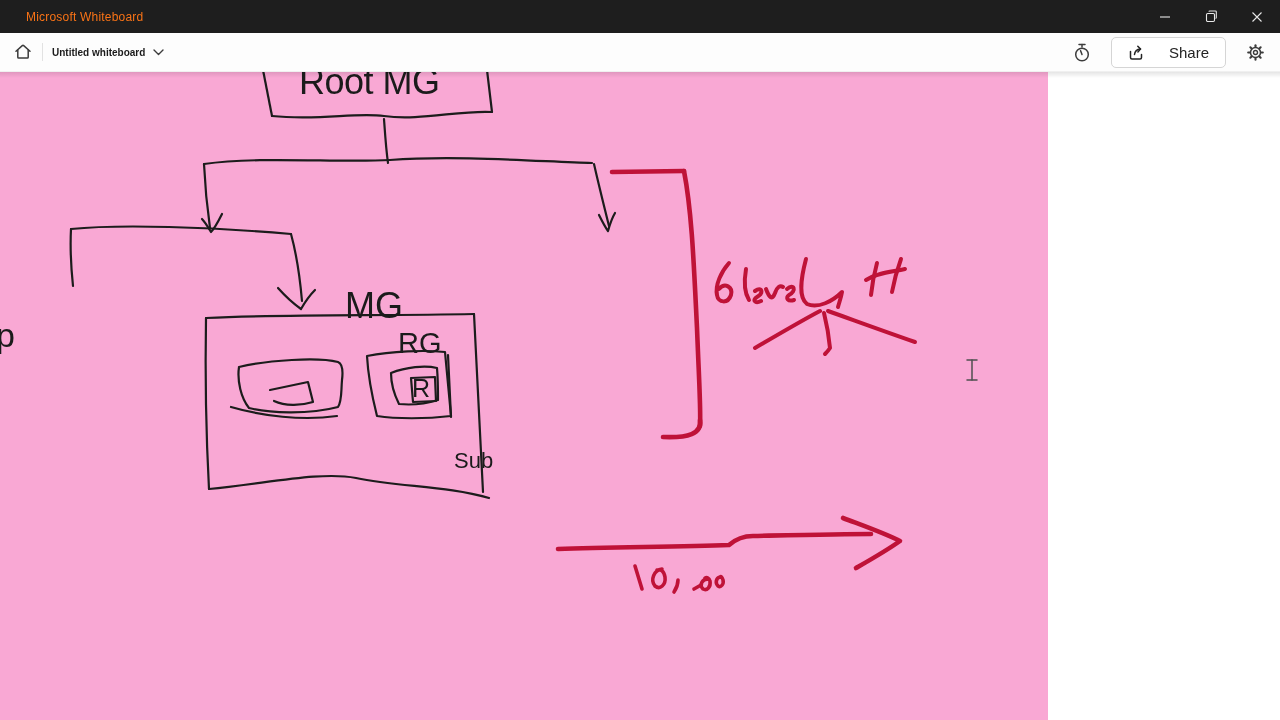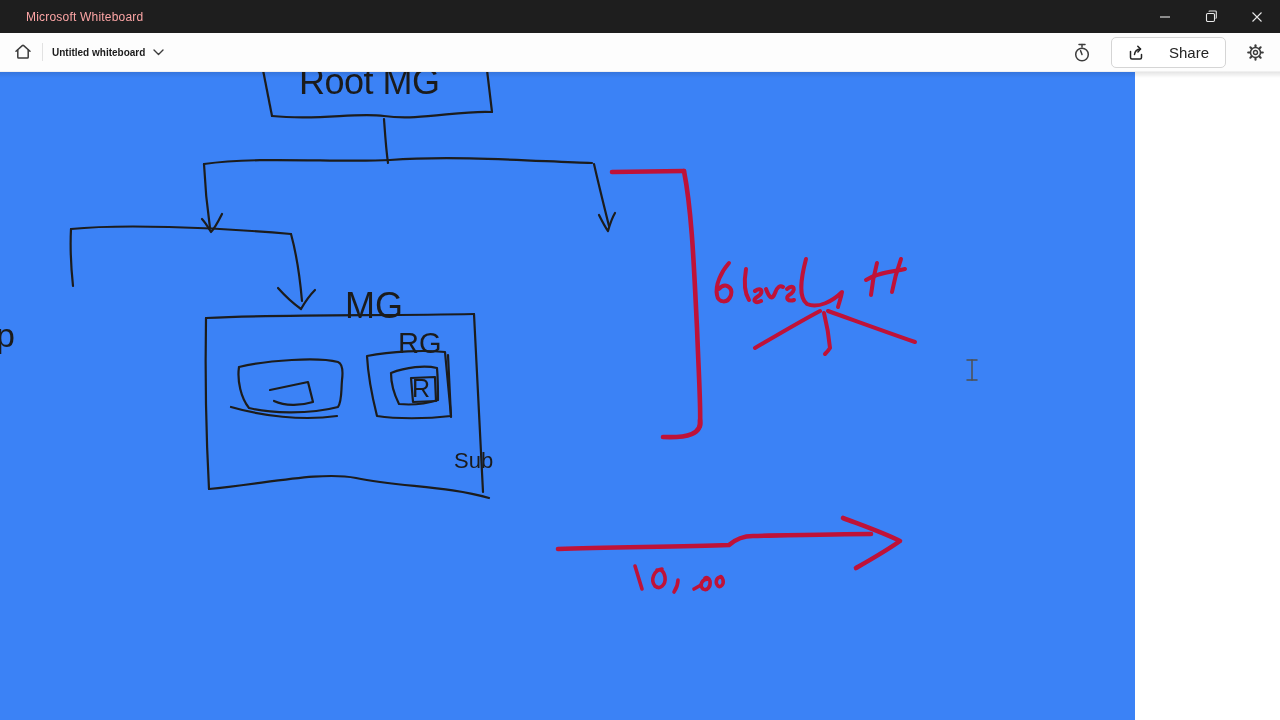--- a/index.html
+++ b/index.html
@@ -4,21 +4,21 @@
 <style>
   * { margin:0; padding:0; box-sizing:border-box; }
   html,body { width:1280px; height:720px; overflow:hidden; }
   body { font-family:"Liberation Sans", sans-serif; background:#fff; position:relative; }
 
   
   .titlebar {
     position:absolute; top:0; left:0; width:1280px; height:33px;
     background:#1e1e1e; z-index:20; display:flex; align-items:center;
   }
-  .titlebar-title { color:#fca5a5; font-size:12px; margin-left:26px; letter-spacing:.2px; }
+  .titlebar-title { color:#f97316; font-size:12px; margin-left:26px; letter-spacing:.2px; }
   .win-controls { position:absolute; right:0; top:0; height:33px; display:flex; }
   .win-btn { width:46px; height:33px; display:flex; align-items:center; justify-content:center; cursor:default; }
   .win-btn svg { display:block; }
 
   
   .toolbar {
     position:absolute; top:33px; left:0; width:1280px; height:39px;
     background:#fdfdfd; z-index:19; display:flex; align-items:center;
     border-bottom:1px solid rgba(0,0,0,.05);
   }
@@ -32,21 +32,21 @@
   .board-title-wrap { display:flex; align-items:center; gap:8px; }
   .board-title { font-size:10px; font-weight:700; color:#1b1b1b; }
   .tb-right { position:absolute; right:10px; top:0; height:39px; display:flex; align-items:center; gap:14px; }
   .icon-btn { width:30px; height:30px; display:flex; align-items:center; justify-content:center; border-radius:4px; }
   .share-btn {
     height:31px; padding:0 16px; display:flex; align-items:center; gap:22px;
     border:1px solid #d5d5d5; border-radius:5px; background:#fff; font-size:15px; color:#242424;
   }
 
   
-  .canvas { position:absolute; top:0; left:0; width:1135px; height:720px; background:#3b82f6; z-index:1;text-align:center; }
+  .canvas { position:absolute; top:0; left:0; width:1048px; height:720px; background:#f9a8d4; z-index:1;text-align:center; }
   .canvas svg.ink { position:absolute; top:0; left:0; }
   .typed-label { position:absolute; color:#1b1b1b; line-height:1; white-space:nowrap; z-index:2; }
   .lbl-root  { left:299px; top:64px;  font-size:36px; letter-spacing:-.5px; }
   .lbl-mg    { left:345px; top:288px; font-size:36px; }
   .lbl-rg    { left:398px; top:329px; font-size:29px; }
   .lbl-r     { left:412px; top:376px; font-size:25px; }
   .lbl-sub   { left:454px; top:450px; font-size:22px; }
   .lbl-policy{ left:729px; top:363px; font-size:31px; }
   .lbl-p     { left:-4px;  top:318px; font-size:34px; }
 </style>

